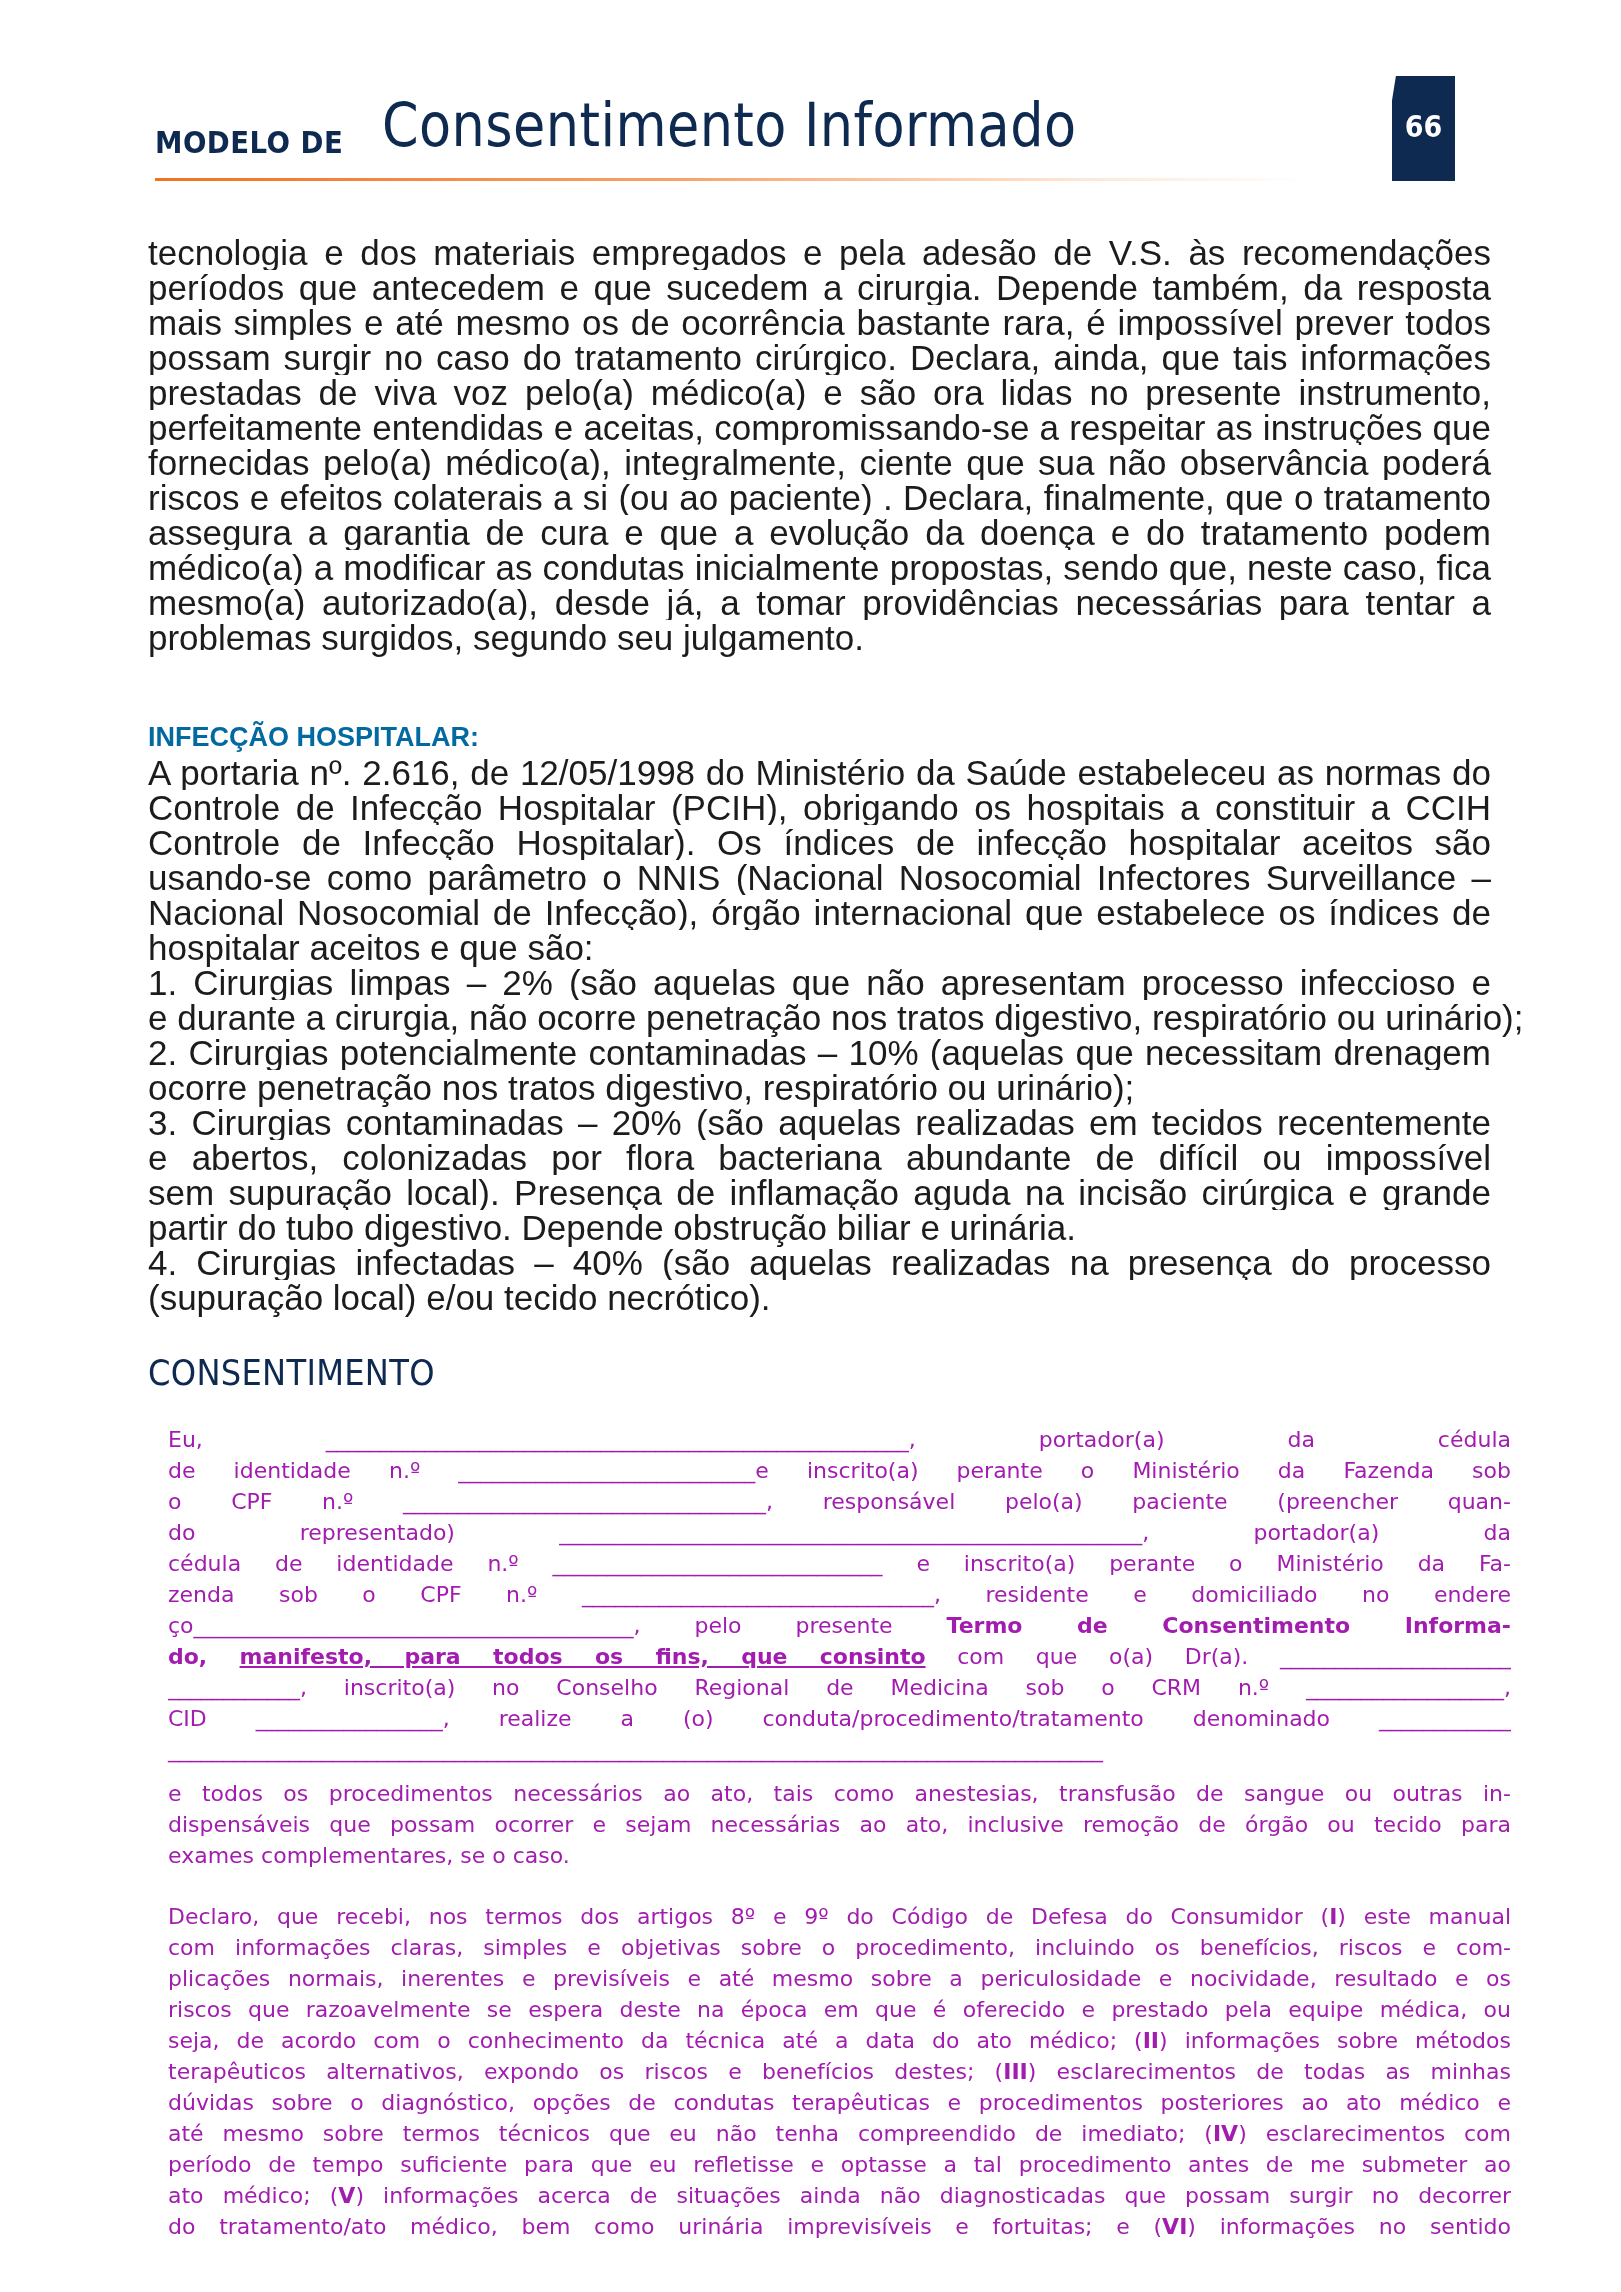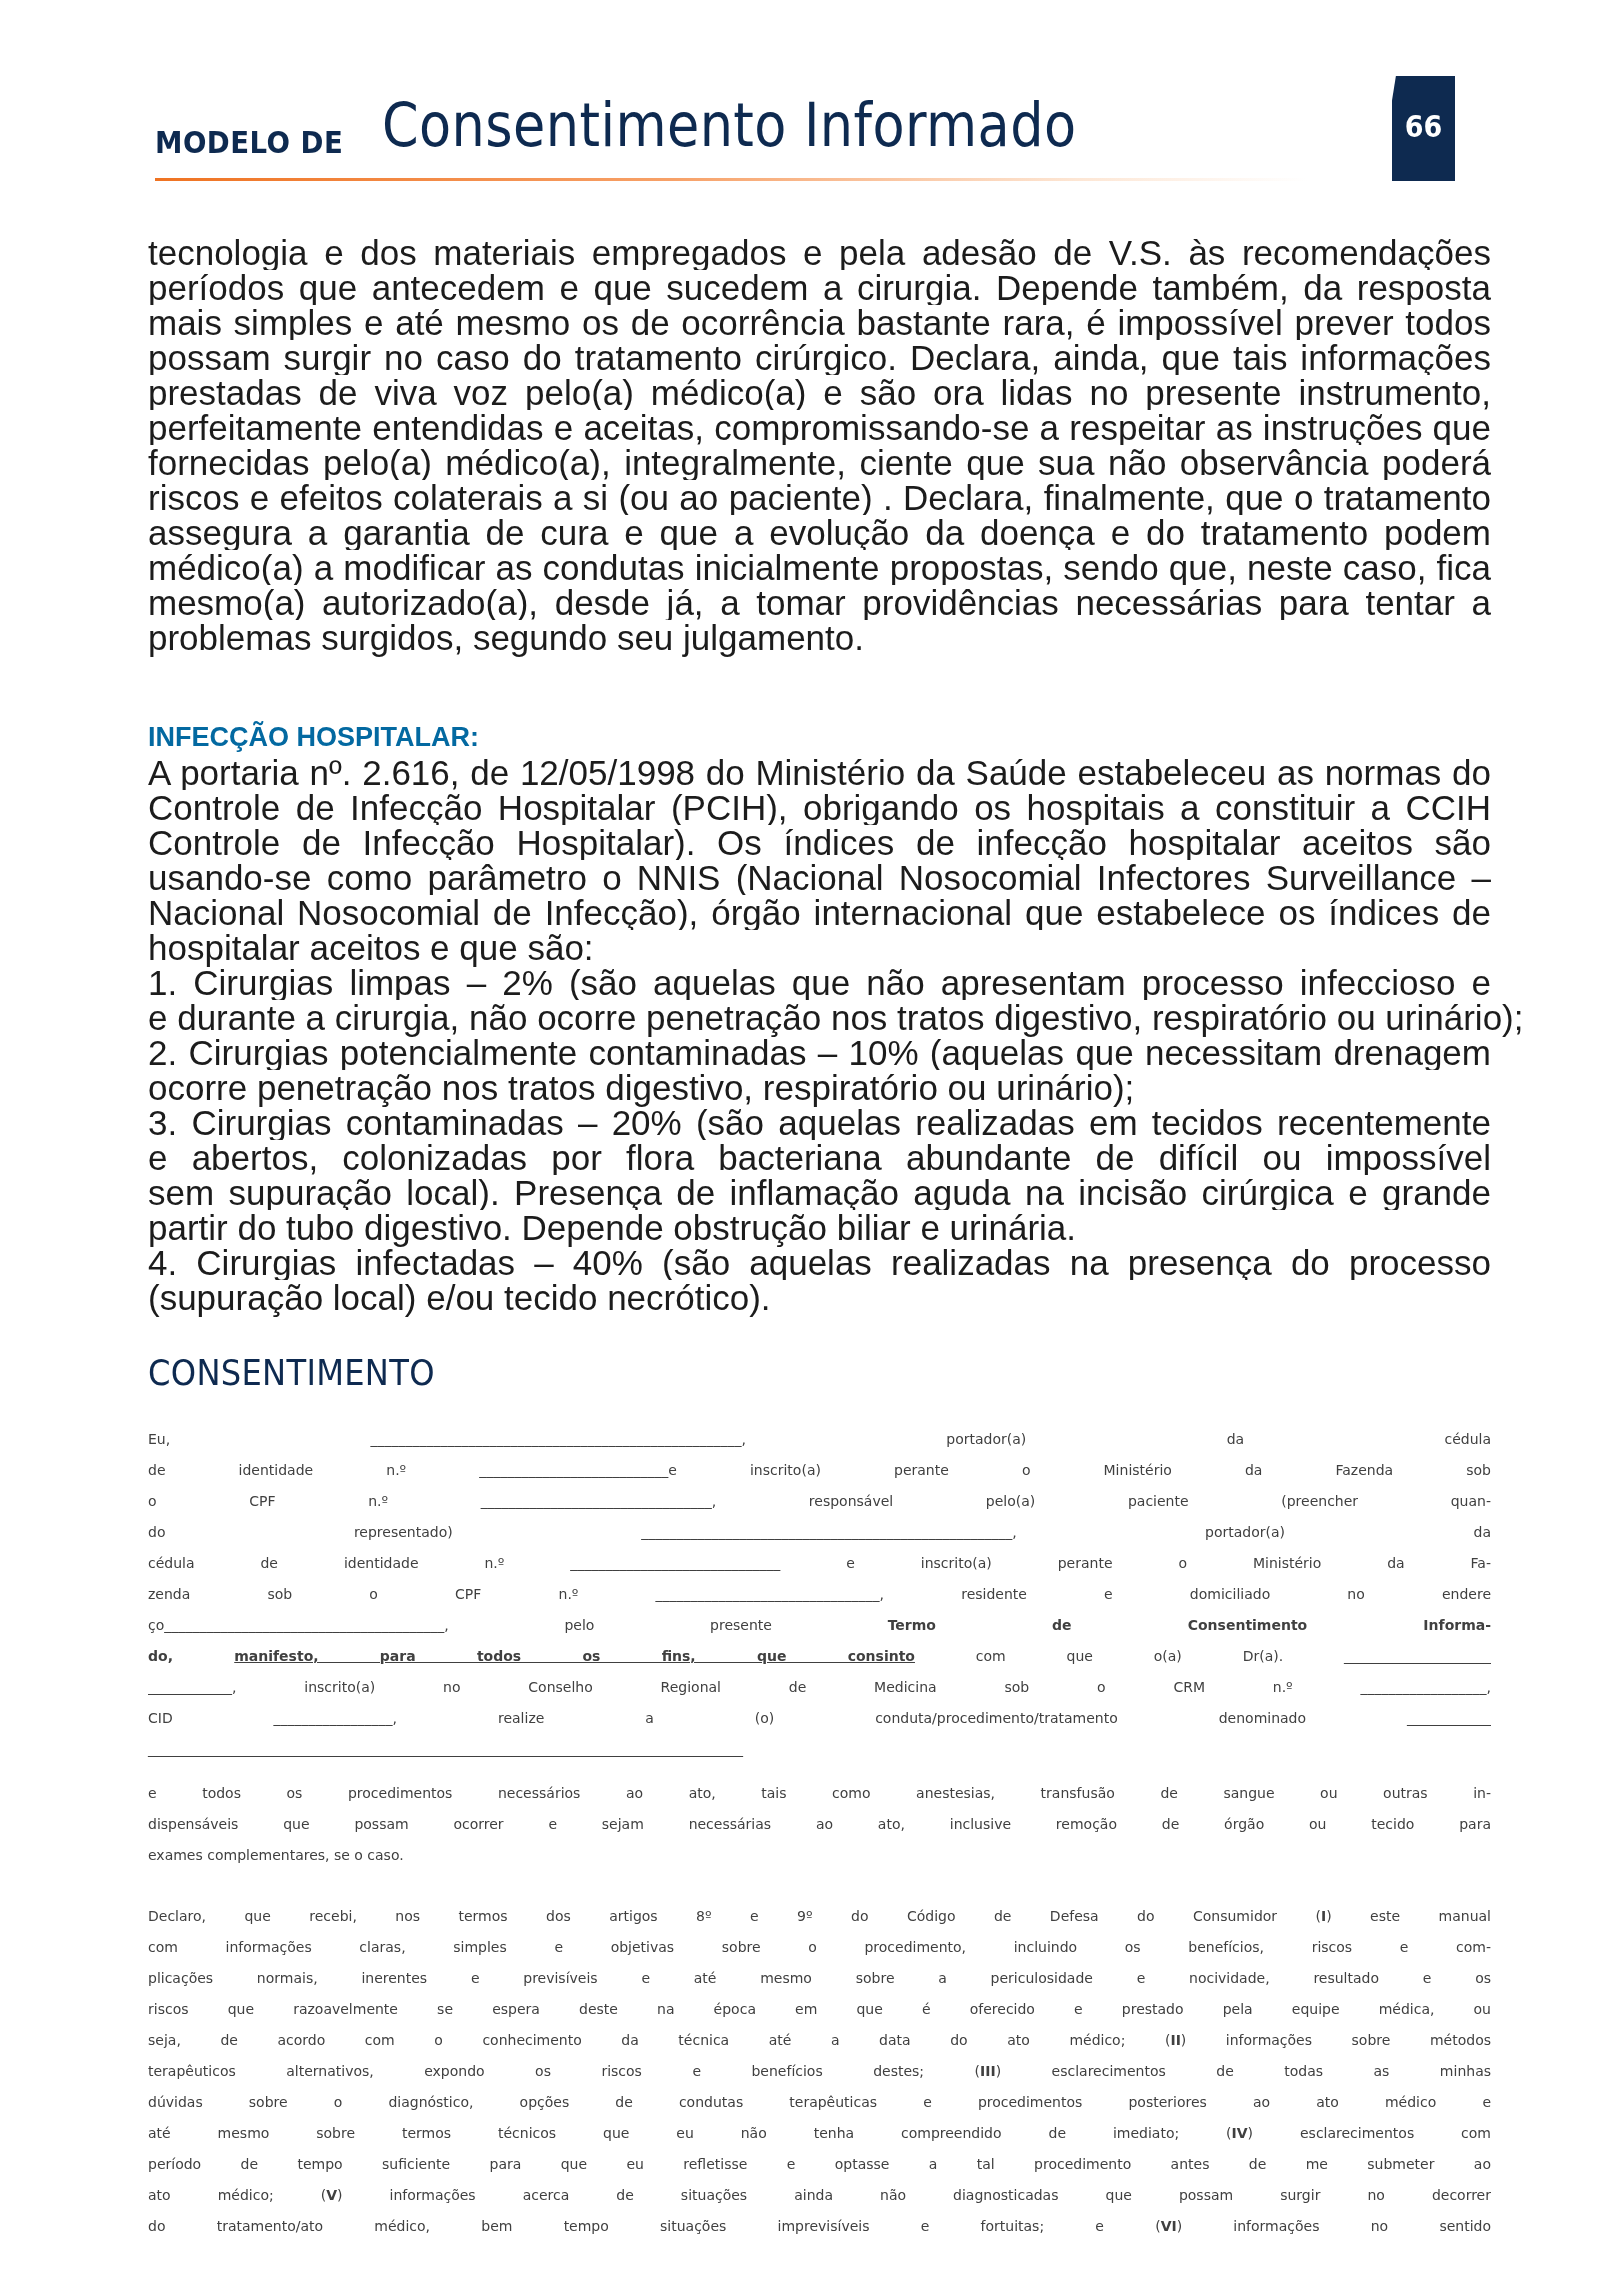--- a/index.html
+++ b/index.html
@@ -10,21 +10,21 @@
   .hdr-rule { position: absolute; left: 147px; top: 178px; width: 1152px; height: 2.9px; background: linear-gradient(to right, #ef7322 0%, #f7a168 45%, #fde6d4 80%, #ffffff 100%); }
   .page-tab { position: absolute; left: 1384px; top: 76px; width: 63px; height: 105px; background: #0e2a50; clip-path: polygon(3.9px 0, 100% 0, 100% 100%, 0 100%, 0 24.5px); }
   .page-num { position: absolute; left: 0; top: 33px; width: 100%; text-align: center; font-family: "DejaVu Sans", sans-serif; font-weight: bold; font-size: 30px; color: #ffffff; transform: scaleX(0.9); }
 
   .content { position: absolute; left: 148px; width: 1343px; }
   .arial { font-family: "Liberation Sans", sans-serif; font-size: 35px; color: #1c1c1c; }
   .line { display: block; height: 35px; line-height: 35px; white-space: nowrap; overflow: visible; }
   .j { text-align: justify; text-align-last: justify; white-space: normal; overflow: hidden; }
   .sec-head { font-family: "Liberation Sans", sans-serif; font-weight: bold; font-size: 27px; color: #0369a1; }
   .consent-title { position: absolute; left: 148px; top: 1353px; font-family: "DejaVu Sans", sans-serif; font-size: 35px; color: #0e2a50; transform: scaleX(0.92); transform-origin: left; letter-spacing: 0.3px; }
-  .dv { font-family: "DejaVu Sans", sans-serif; font-size: 14px; color: #404040; }
+  .dv { font-family: "DejaVu Sans", sans-serif; font-size: 22px; color: #a21caf; margin-left: 20px; }
   .dv .line { height: 31px; line-height: 31px; }
   .b { font-weight: bold; }
   .u { text-decoration: underline; }
 </style>
 </head>
 <body>
 
 <div class="header">
   <span class="hdr-small">MODELO DE</span>
   <span class="hdr-big">Consentimento Informado</span>
@@ -94,15 +94,15 @@
     <div class="line j"><span>Declaro, que recebi, nos termos dos artigos 8º e 9º do Código de Defesa do Consumidor (</span><span class="b">I</span><span>) este manual</span></div>
     <div class="line j">com informações claras, simples e objetivas sobre o procedimento, incluindo os benefícios, riscos e com-</div>
     <div class="line j">plicações normais, inerentes e previsíveis e até mesmo sobre a periculosidade e nocividade, resultado e os</div>
     <div class="line j">riscos que razoavelmente se espera deste na época em que é oferecido e prestado pela equipe médica, ou</div>
     <div class="line j"><span>seja, de acordo com o conhecimento da técnica até a data do ato médico; (</span><span class="b">II</span><span>) informações  sobre métodos</span></div>
     <div class="line j"><span>terapêuticos alternativos, expondo os riscos e benefícios destes; (</span><span class="b">III</span><span>) esclarecimentos de todas as minhas</span></div>
     <div class="line j">dúvidas sobre o diagnóstico, opções de condutas terapêuticas e procedimentos posteriores ao ato médico e</div>
     <div class="line j"><span>até mesmo sobre termos técnicos que eu não tenha compreendido de imediato; (</span><span class="b">IV</span><span>) esclarecimentos com</span></div>
     <div class="line j">período de tempo suficiente para que eu refletisse e optasse a tal procedimento antes de me submeter ao</div>
     <div class="line j"><span>ato médico; (</span><span class="b">V</span><span>) informações acerca de situações ainda não diagnosticadas que possam surgir no decorrer</span></div>
-    <div class="line j"><span>do tratamento/ato médico, bem tempo situações imprevisíveis e fortuitas; e (</span><span class="b">VI</span><span>) informações no sentido</span></div>
+    <div class="line j"><span>do tratamento/ato médico, bem como urinária imprevisíveis e fortuitas; e (</span><span class="b">VI</span><span>) informações no sentido</span></div>
   </div>
 
 
 </body></html>

